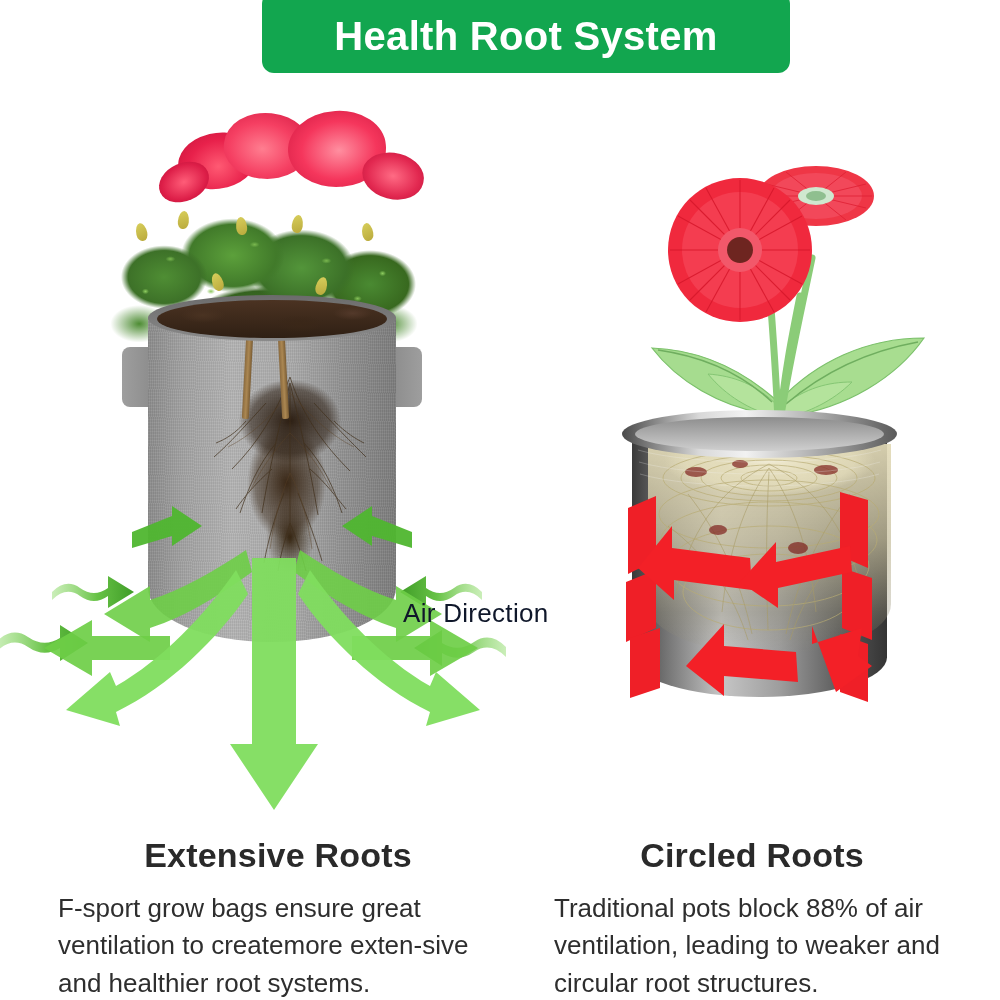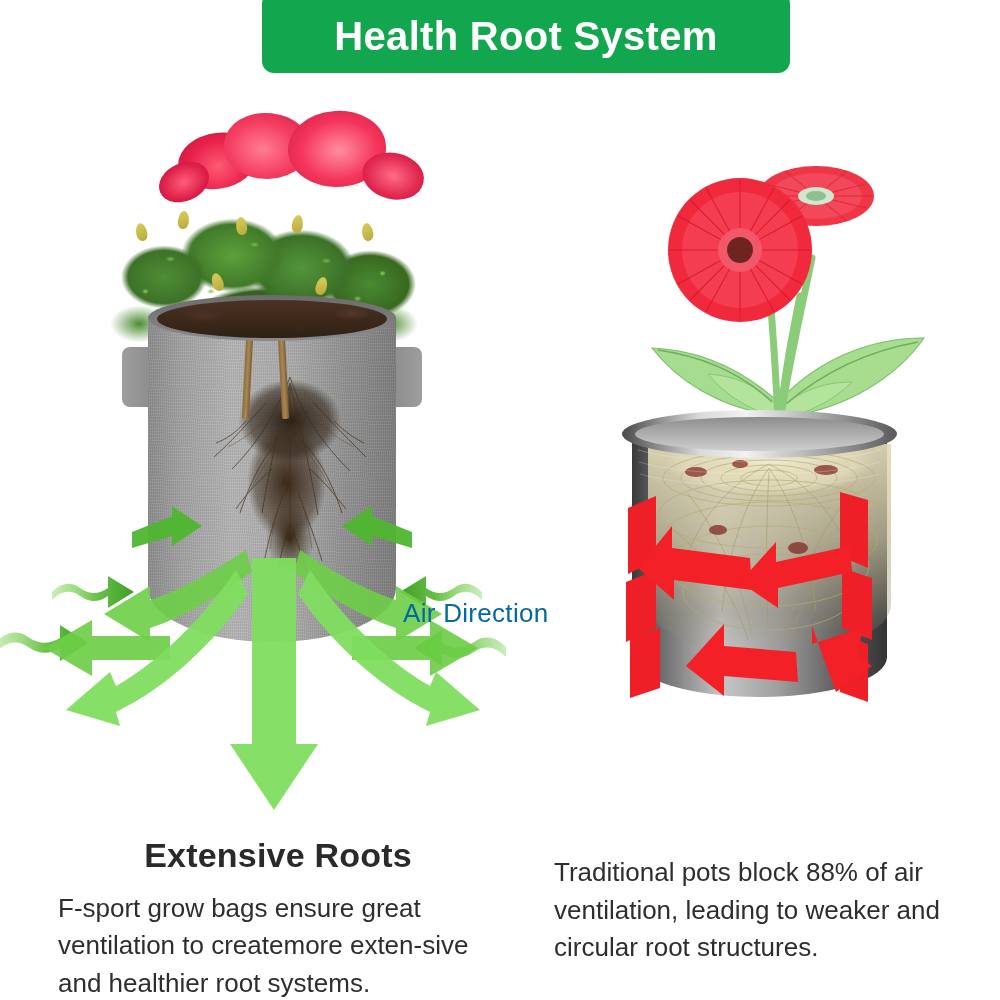--- a/index.html
+++ b/index.html
@@ -105,21 +105,21 @@
   .rootball{
     position:absolute;left:58px;top:78px;width:168px;height:200px;
     background:
       radial-gradient(ellipse 64px 52px at 50% 24%,#2d1f13 0%,rgba(45,31,19,.55) 62%,rgba(45,31,19,0) 80%),
       radial-gradient(ellipse 48px 70px at 48% 55%,#3a2817 0%,rgba(58,40,23,.45) 65%,rgba(58,40,23,0) 82%),
       radial-gradient(ellipse 30px 46px at 50% 82%,#33230f 0%,rgba(51,35,15,0) 80%);
     filter:blur(.2px);
   }
   .stem{position:absolute;background:linear-gradient(90deg,#8a6a3e,#ab8752,#7a5c33);border-radius:2px;}
   .air-label{
-    position:absolute;left:403px;top:598px;font-size:26px;color:#0369a1;
+    position:absolute;left:403px;top:598px;font-size:26px;color:#0f172a;
     letter-spacing:.3px;white-space:nowrap;
   }
 
   
   .right-panel{position:absolute;left:560px;top:80px;width:440px;height:760px;}
   .gerbera{position:absolute;left:40px;top:20px;width:360px;height:330px;}
   .pot{position:absolute;left:62px;top:330px;width:275px;height:305px;}
   .pot-body{
     position:absolute;left:10px;top:22px;width:255px;height:265px;
     background:linear-gradient(90deg,#3a3a3a 0%,#6e6e6e 12%,#c6c6c6 35%,#9d9d9d 58%,#5a5a5a 82%,#343434 100%);
@@ -468,16 +468,17 @@
       </svg>
     </div>
   </div>
 
   <div class="caption cap-left">
     <div class="cap-title">Extensive Roots</div>
     <div class="cap-body">F-sport grow bags ensure great ventilation to createmore exten-sive and healthier root systems.</div>
   </div>
 
   <div class="caption cap-right">
+    <div class="cap-title">Circled Roots</div>
     <div class="cap-body">Traditional pots block 88% of air ventilation, leading to weaker and circular root structures.</div>
   </div>
 
 </div>
 
 </body></html>

